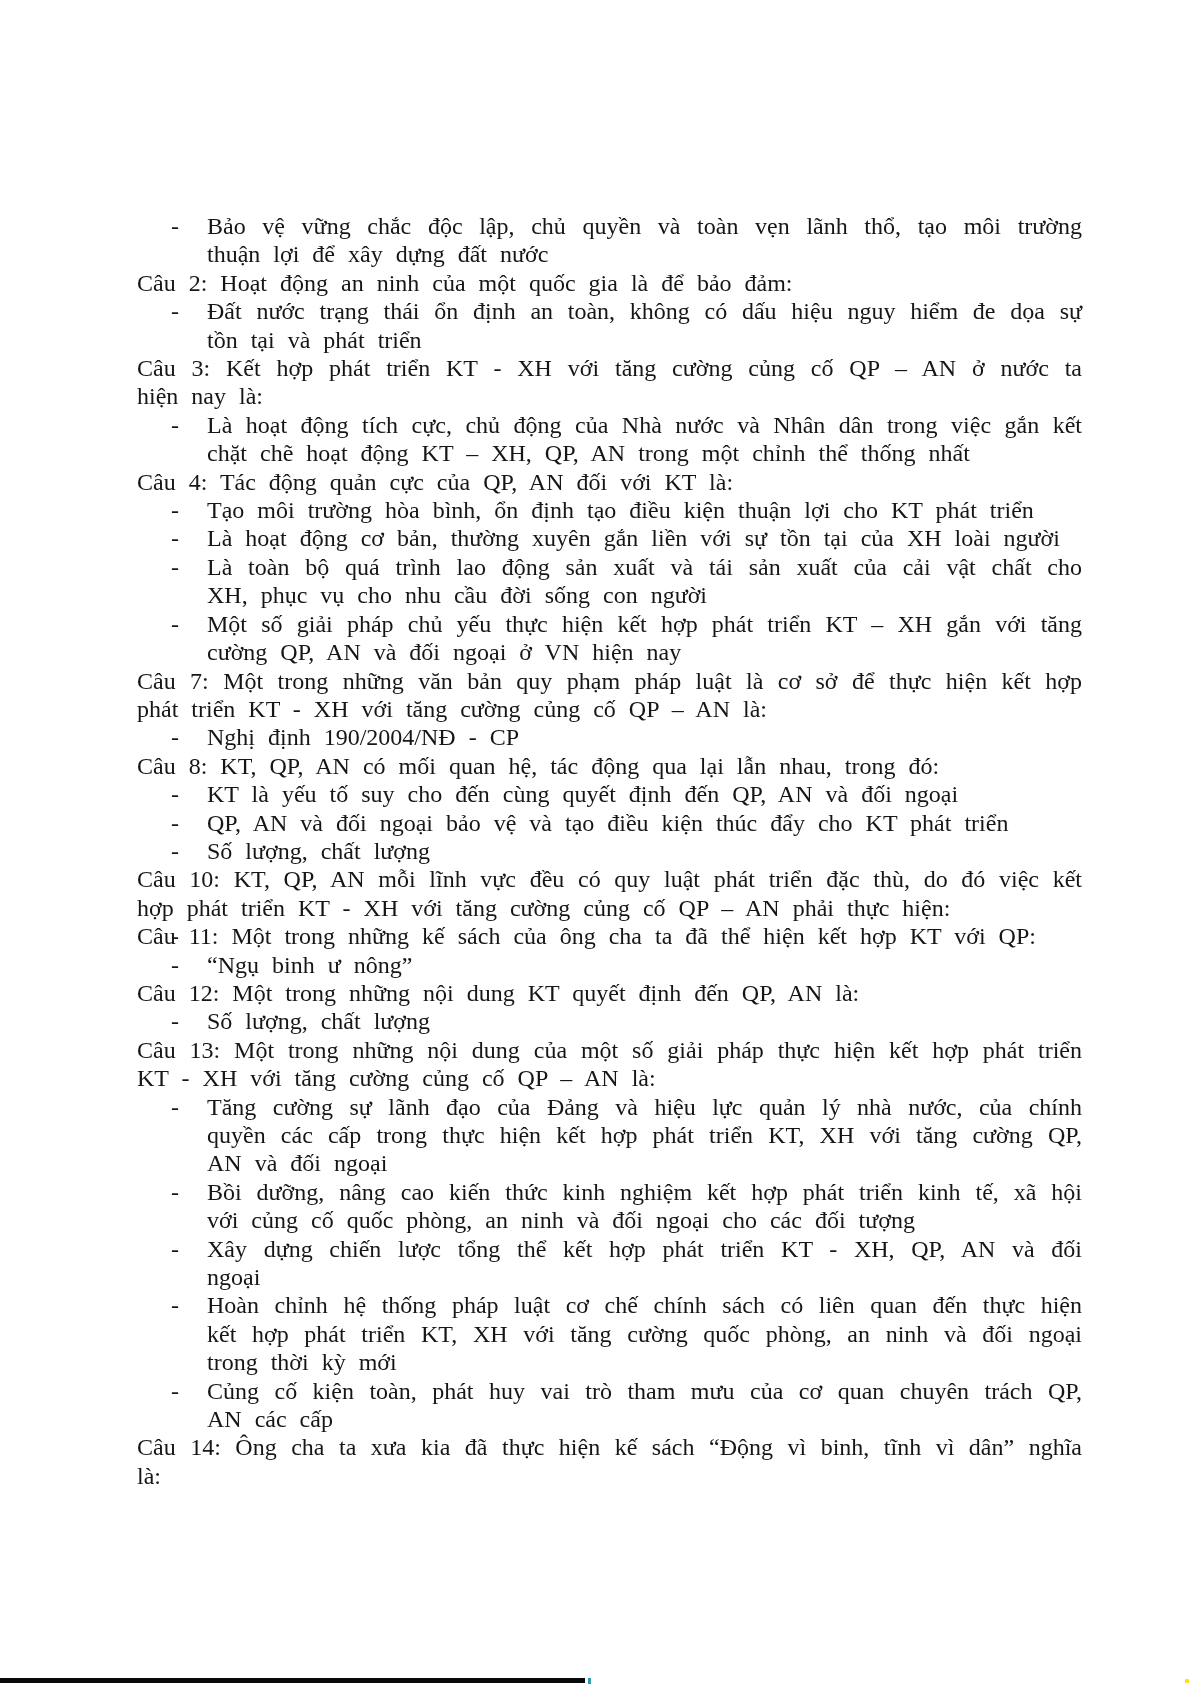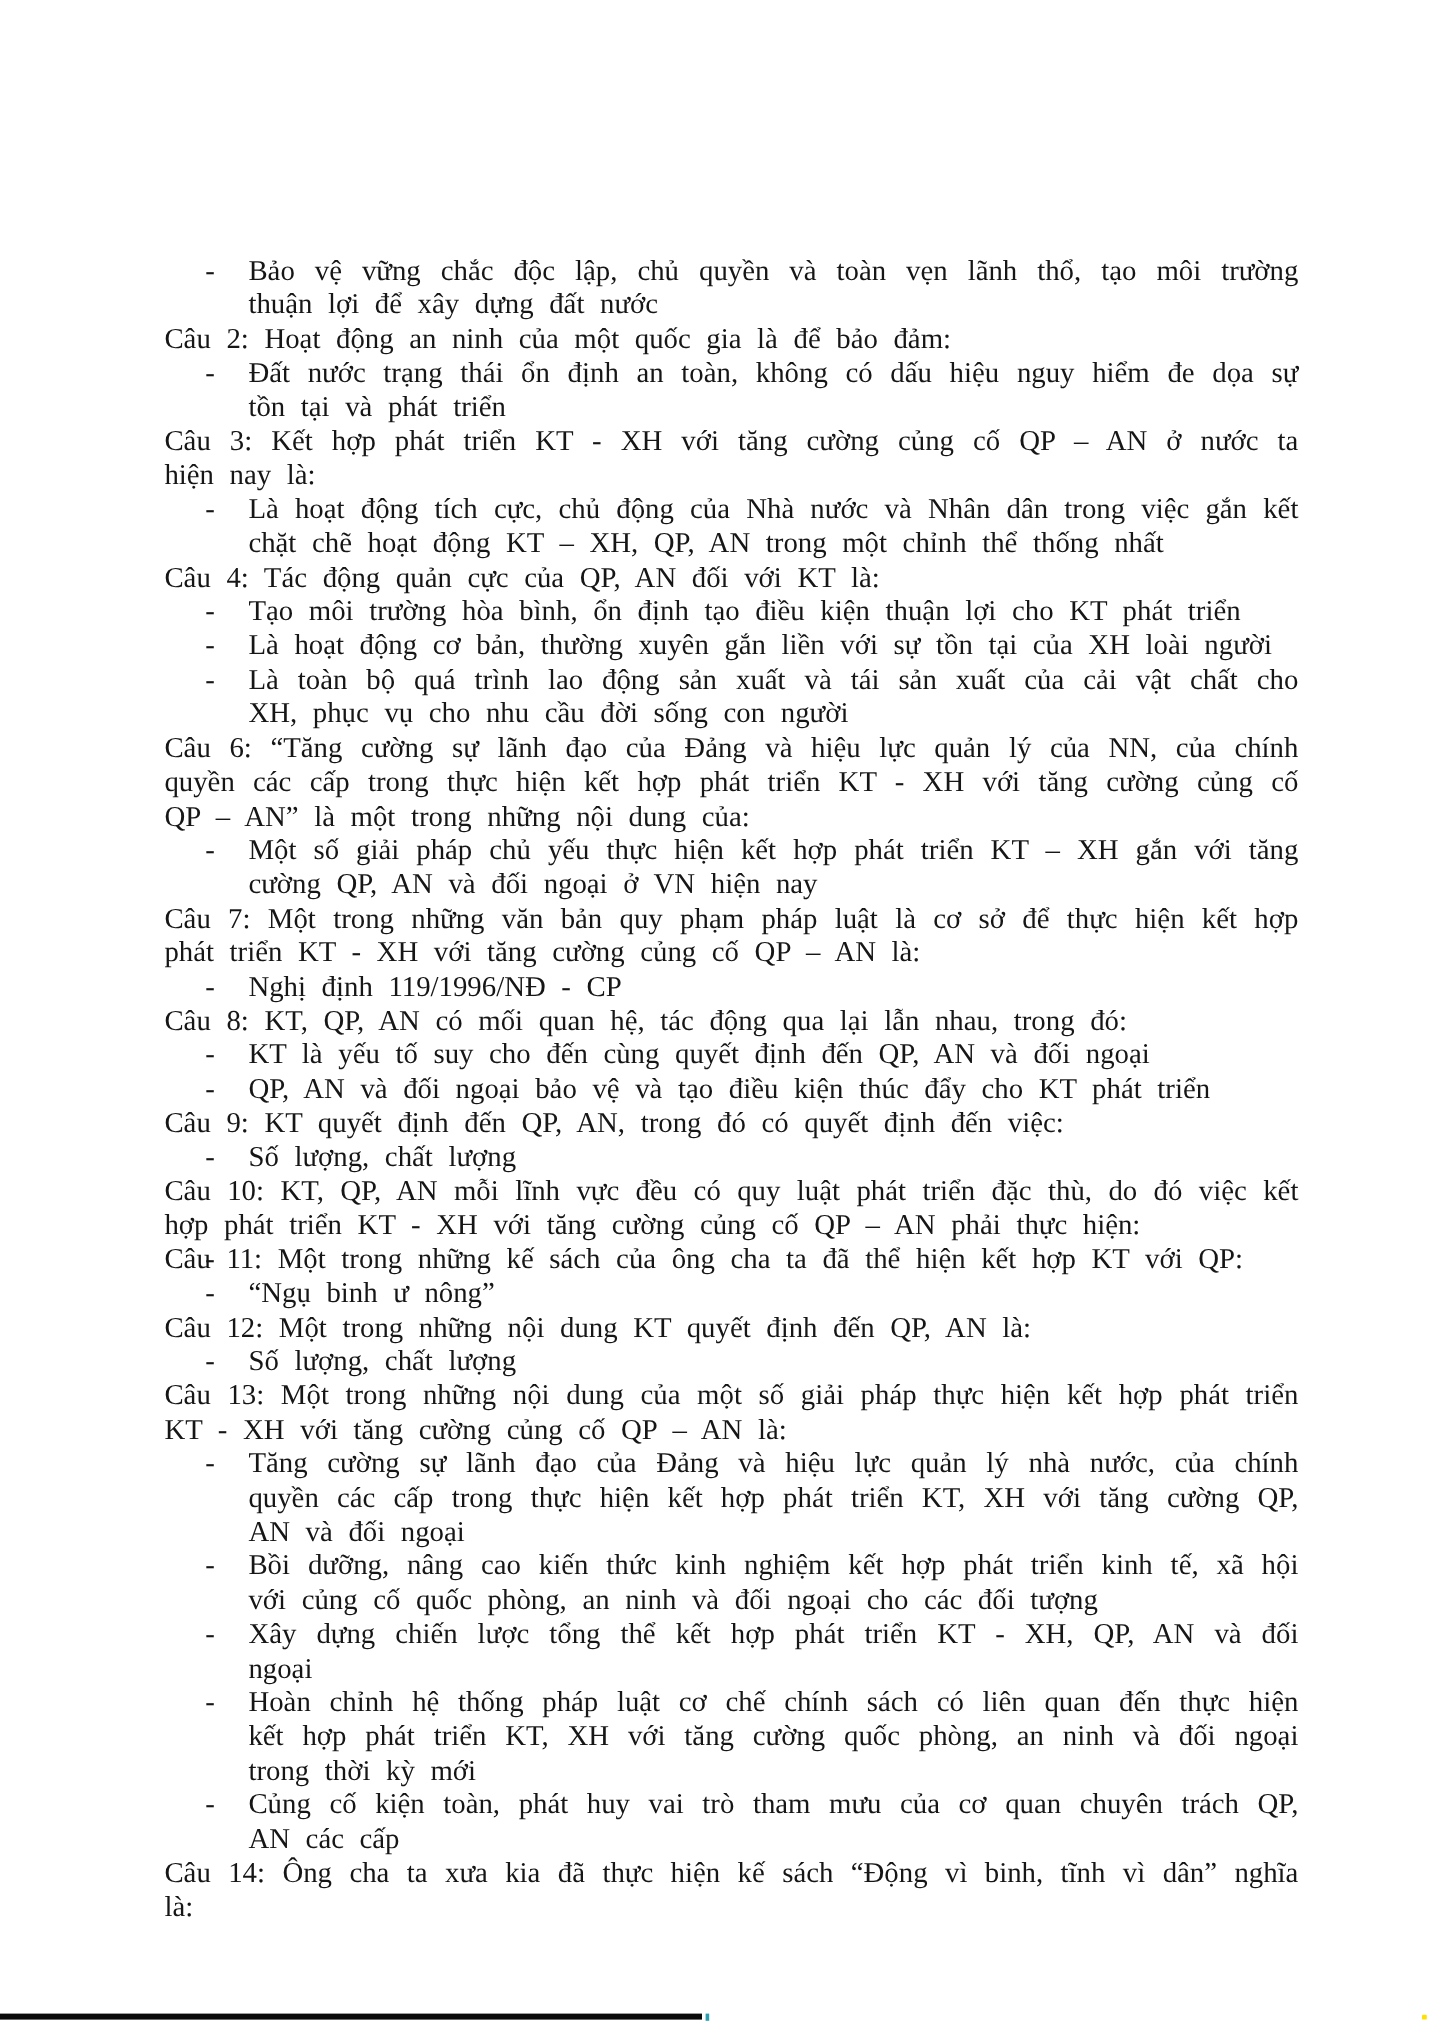--- a/index.html
+++ b/index.html
@@ -53,28 +53,26 @@
   <div>
       <p class="para answer"><span class="dash">-</span><span class="para-text">Bảo vệ vững chắc độc lập, chủ quyền và toàn vẹn lãnh thổ, tạo môi trường thuận lợi để xây dựng đất nước</span></p>
       <p class="para question"><span class="para-text">Câu 2: Hoạt động an ninh của một quốc gia là để bảo đảm:</span></p>
       <p class="para answer"><span class="dash">-</span><span class="para-text">Đất nước trạng thái ổn định an toàn, không có dấu hiệu nguy hiểm đe dọa sự tồn tại và phát triển</span></p>
       <p class="para question"><span class="para-text">Câu 3: Kết hợp phát triển KT - XH với tăng cường củng cố QP – AN ở nước ta hiện nay là:</span></p>
       <p class="para answer"><span class="dash">-</span><span class="para-text">Là hoạt động tích cực, chủ động của Nhà nước và Nhân dân trong việc gắn kết chặt chẽ hoạt động KT – XH, QP, AN trong một chỉnh thể thống nhất</span></p>
       <p class="para question"><span class="para-text">Câu 4: Tác động quản cực của QP, AN đối với KT là:</span></p>
       <p class="para answer"><span class="dash">-</span><span class="para-text">Tạo môi trường hòa bình, ổn định tạo điều kiện thuận lợi cho KT phát triển</span></p>
       <p class="para answer"><span class="dash">-</span><span class="para-text">Là hoạt động cơ bản, thường xuyên gắn liền với sự tồn tại của XH loài người</span></p>
       <p class="para answer"><span class="dash">-</span><span class="para-text">Là toàn bộ quá trình lao động sản xuất và tái sản xuất của cải vật chất cho XH, phục vụ cho nhu cầu đời sống con người</span></p>
-      <p class="para question"><span class="para-text">Câu 6: “Tăng cường sự lãnh đạo của Đảng và hiệu lực quản lý của NN, của chính quyền các cấp trong thực hiện kết hợp phát triển KT - XH với tăng cường củng cố QP – AN” là một trong những nội dung của:</span></p>
       <p class="para answer"><span class="dash">-</span><span class="para-text">Một số giải pháp chủ yếu thực hiện kết hợp phát triển KT – XH gắn với tăng cường QP, AN và đối ngoại ở VN hiện nay</span></p>
       <p class="para question"><span class="para-text">Câu 7: Một trong những văn bản quy phạm pháp luật là cơ sở để thực hiện kết hợp phát triển KT - XH với tăng cường củng cố QP – AN là:</span></p>
-      <p class="para answer"><span class="dash">-</span><span class="para-text">Nghị định 119/1996/NĐ - CP</span></p>
+      <p class="para answer"><span class="dash">-</span><span class="para-text">Nghị định 190/2004/NĐ - CP</span></p>
       <p class="para question"><span class="para-text">Câu 8: KT, QP, AN có mối quan hệ, tác động qua lại lẫn nhau, trong đó:</span></p>
       <p class="para answer"><span class="dash">-</span><span class="para-text">KT là yếu tố suy cho đến cùng quyết định đến QP, AN và đối ngoại</span></p>
       <p class="para answer"><span class="dash">-</span><span class="para-text">QP, AN và đối ngoại bảo vệ và tạo điều kiện thúc đẩy cho KT phát triển</span></p>
-      <p class="para question"><span class="para-text">Câu 9: KT quyết định đến QP, AN, trong đó có quyết định đến việc:</span></p>
       <p class="para answer"><span class="dash">-</span><span class="para-text">Số lượng, chất lượng</span></p>
       <p class="para question"><span class="para-text">Câu 10: KT, QP, AN mỗi lĩnh vực đều có quy luật phát triển đặc thù, do đó việc kết hợp phát triển KT - XH với tăng cường củng cố QP – AN phải thực hiện:</span></p>
       <p class="para answer"><span class="dash">-</span></p>
       <p class="para question"><span class="para-text">Câu 11: Một trong những kế sách của ông cha ta đã thể hiện kết hợp KT với QP:</span></p>
       <p class="para answer"><span class="dash">-</span><span class="para-text">“Ngụ binh ư nông”</span></p>
       <p class="para question"><span class="para-text">Câu 12: Một trong những nội dung KT quyết định đến QP, AN là:</span></p>
       <p class="para answer"><span class="dash">-</span><span class="para-text">Số lượng, chất lượng</span></p>
       <p class="para question"><span class="para-text">Câu 13: Một trong những nội dung của một số giải pháp thực hiện kết hợp phát triển KT - XH với tăng cường củng cố QP – AN là:</span></p>
       <p class="para answer"><span class="dash">-</span><span class="para-text">Tăng cường sự lãnh đạo của Đảng và hiệu lực quản lý nhà nước, của chính quyền các cấp trong thực hiện kết hợp phát triển KT, XH với tăng cường QP, AN và đối ngoại</span></p>
       <p class="para answer"><span class="dash">-</span><span class="para-text">Bồi dưỡng, nâng cao kiến thức kinh nghiệm kết hợp phát triển kinh tế, xã hội với củng cố quốc phòng, an ninh và đối ngoại cho các đối tượng</span></p>

